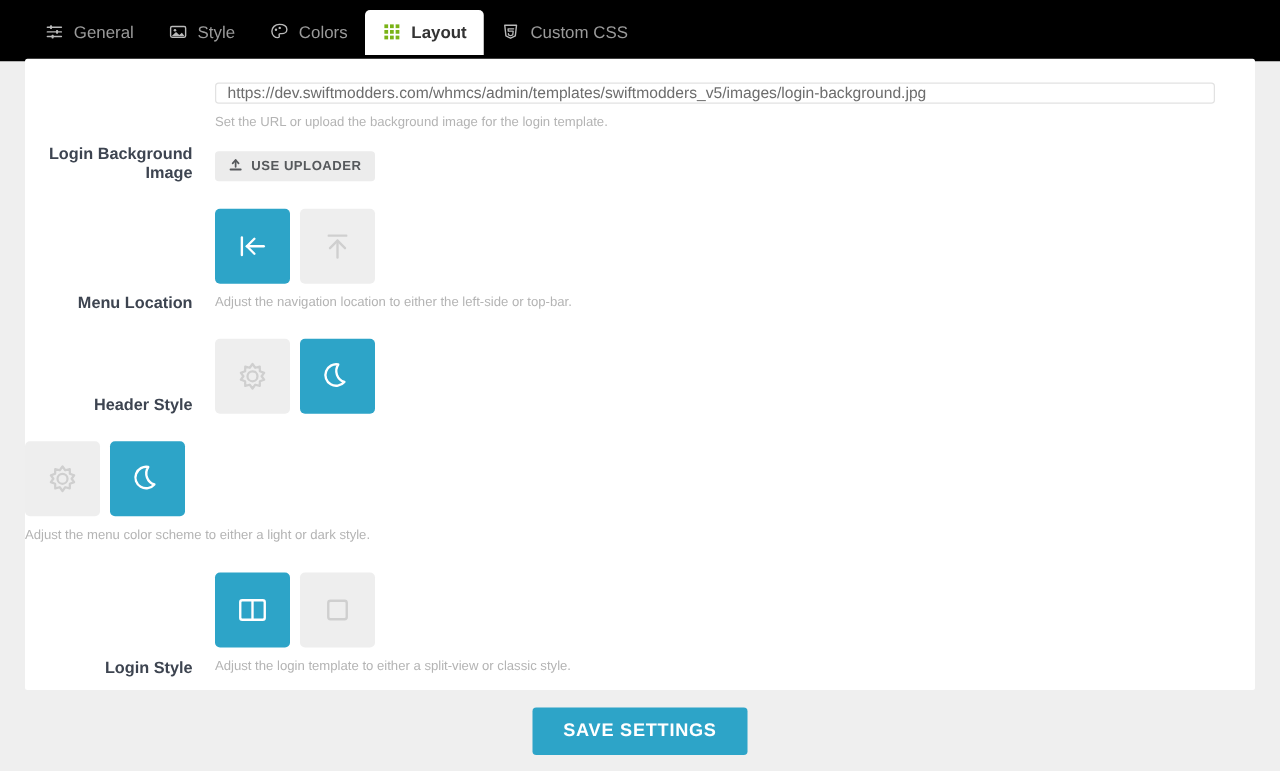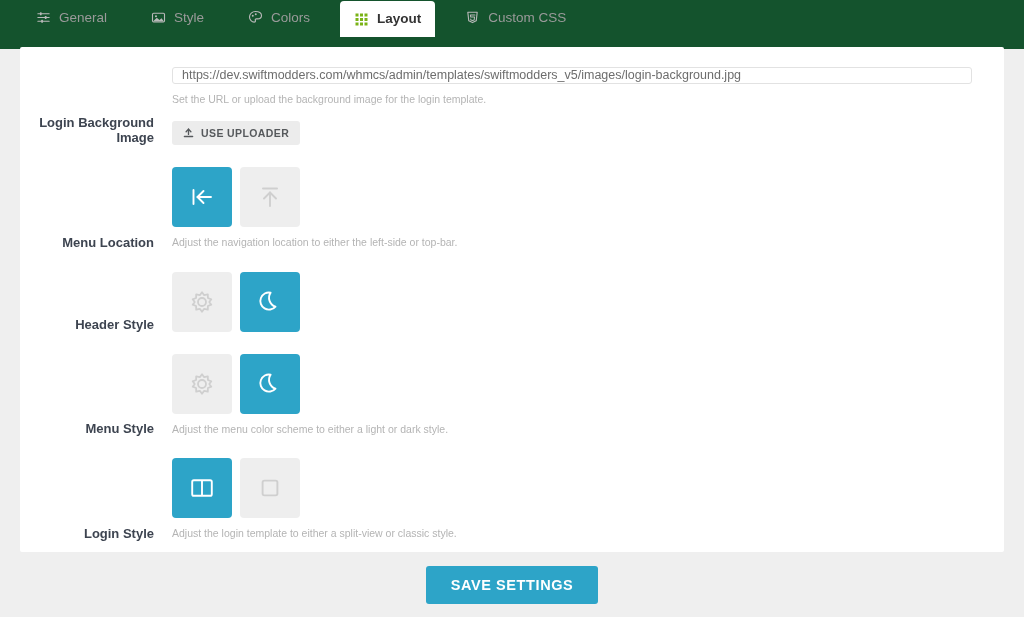--- a/index.html
+++ b/index.html
@@ -16,23 +16,22 @@
     -webkit-font-smoothing: antialiased;
     overflow: hidden;
   }
 
   
   .tabbar {
     position: relative;
     height: 49px;
     padding-left: 22px;
     display: flex;
-    align-items: flex-start;
-    background: #14532d;
-    gap: 16px;
+    align-items: center;
+    background: #000000;
   }
   .tab {
     display: flex;
     align-items: center;
     gap: 8px;
     height: 33px;
     padding: 0 14px;
     font-size: 13.5px;
     color: #9a9a9a;
     cursor: pointer;
@@ -317,21 +316,20 @@
             <svg width="30" height="30" viewBox="0 0 30 30">
               <path class="stroke" fill="none" stroke-width="1.9" stroke-linecap="round" stroke-linejoin="round" d="M20.5 19.6 A8.6 8.6 0 1 1 15.6 5.6 A9.3 9.3 0 0 0 20.5 19.6 Z"></path>
             </svg>
           </span>
         </div>
       </div>
     </div>
   </div>
 
   <div class="form-row opt-row">
-    <div class="row-label">Menu Style</div>
     <div class="row-field">
       <div class="tiles">
         <div class="tile">
           <span>
             <svg width="30" height="30" viewBox="0 0 30 30">
               <g class="stroke" fill="none" stroke-width="1.8" stroke-linejoin="round">
                 <circle cx="15" cy="15" r="4"></circle>
                 <path d="M15 5.2 L17.2 8.2 L20.8 7.3 L20.9 11 L24.3 12.3 L22.3 15 L24.3 17.7 L20.9 19 L20.8 22.7 L17.2 21.8 L15 24.8 L12.8 21.8 L9.2 22.7 L9.1 19 L5.7 17.7 L7.7 15 L5.7 12.3 L9.1 11 L9.2 7.3 L12.8 8.2 Z"></path>
               </g>
             </svg>

